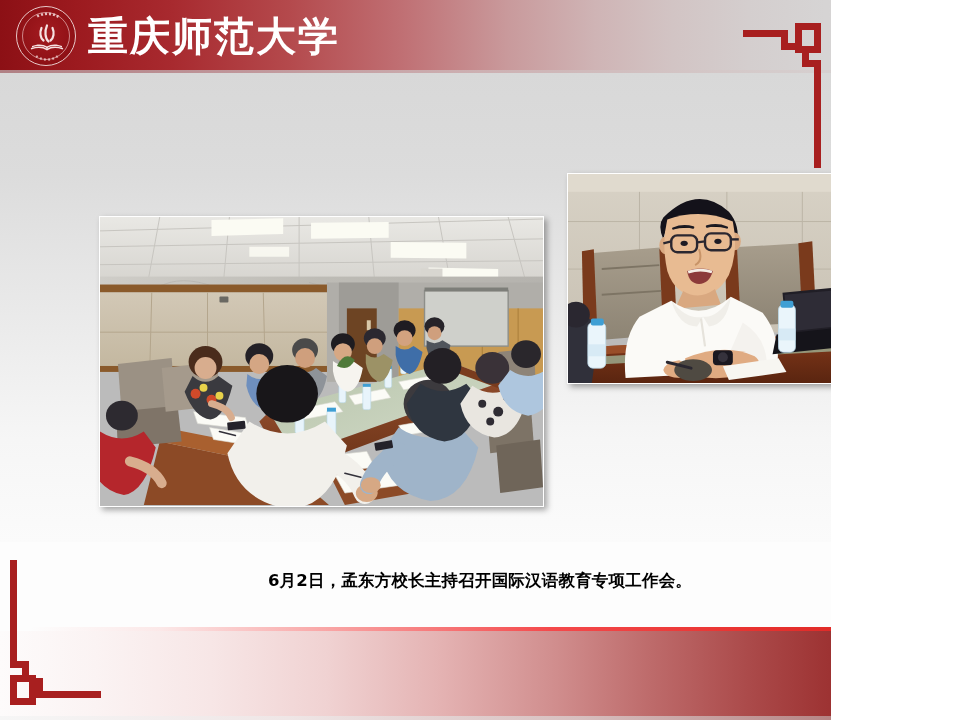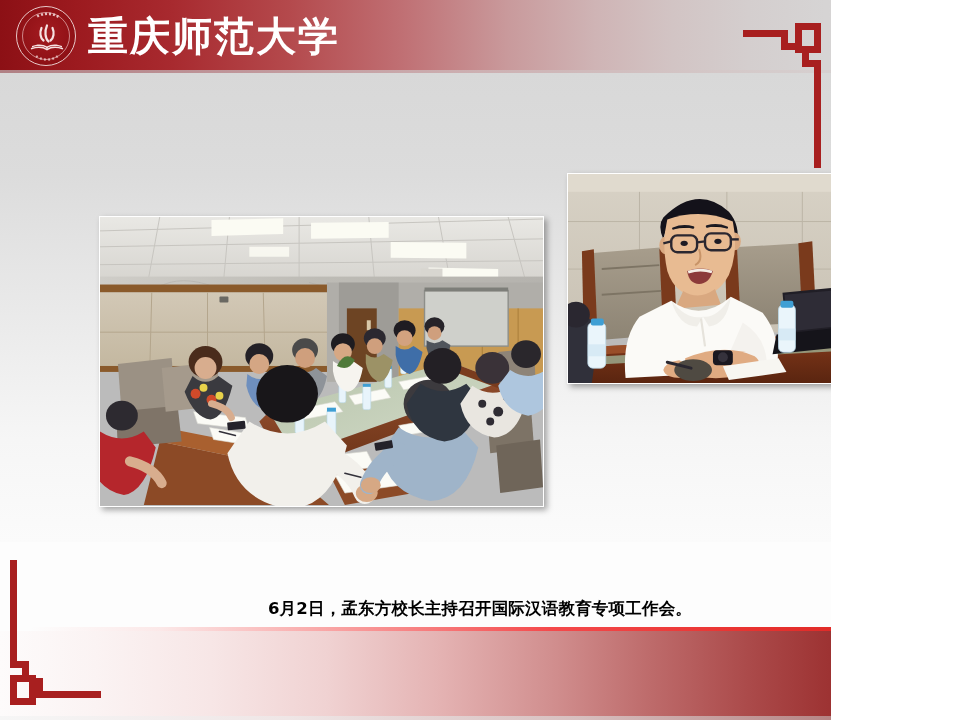--- a/index.html
+++ b/index.html
@@ -130,21 +130,20 @@
     position: absolute;
     left: 0; top: 570px;
     width: 960px;
     text-align: center;
     font-family: "DejaVu Sans", "Liberation Sans", sans-serif;
     font-size: 16.5px;
     font-weight: bold;
     color: #000000;
     letter-spacing: 0.2px;
     white-space: nowrap;
-    margin-top: 28px;
   }
 
   
   .bottom-topline {
     position: absolute;
     left: 30px; top: 627px;
     width: 930px; height: 4px;
     background: linear-gradient(to right,
       rgba(255,255,255,0) 0%,
       rgba(250,215,215,0.55) 14%,

